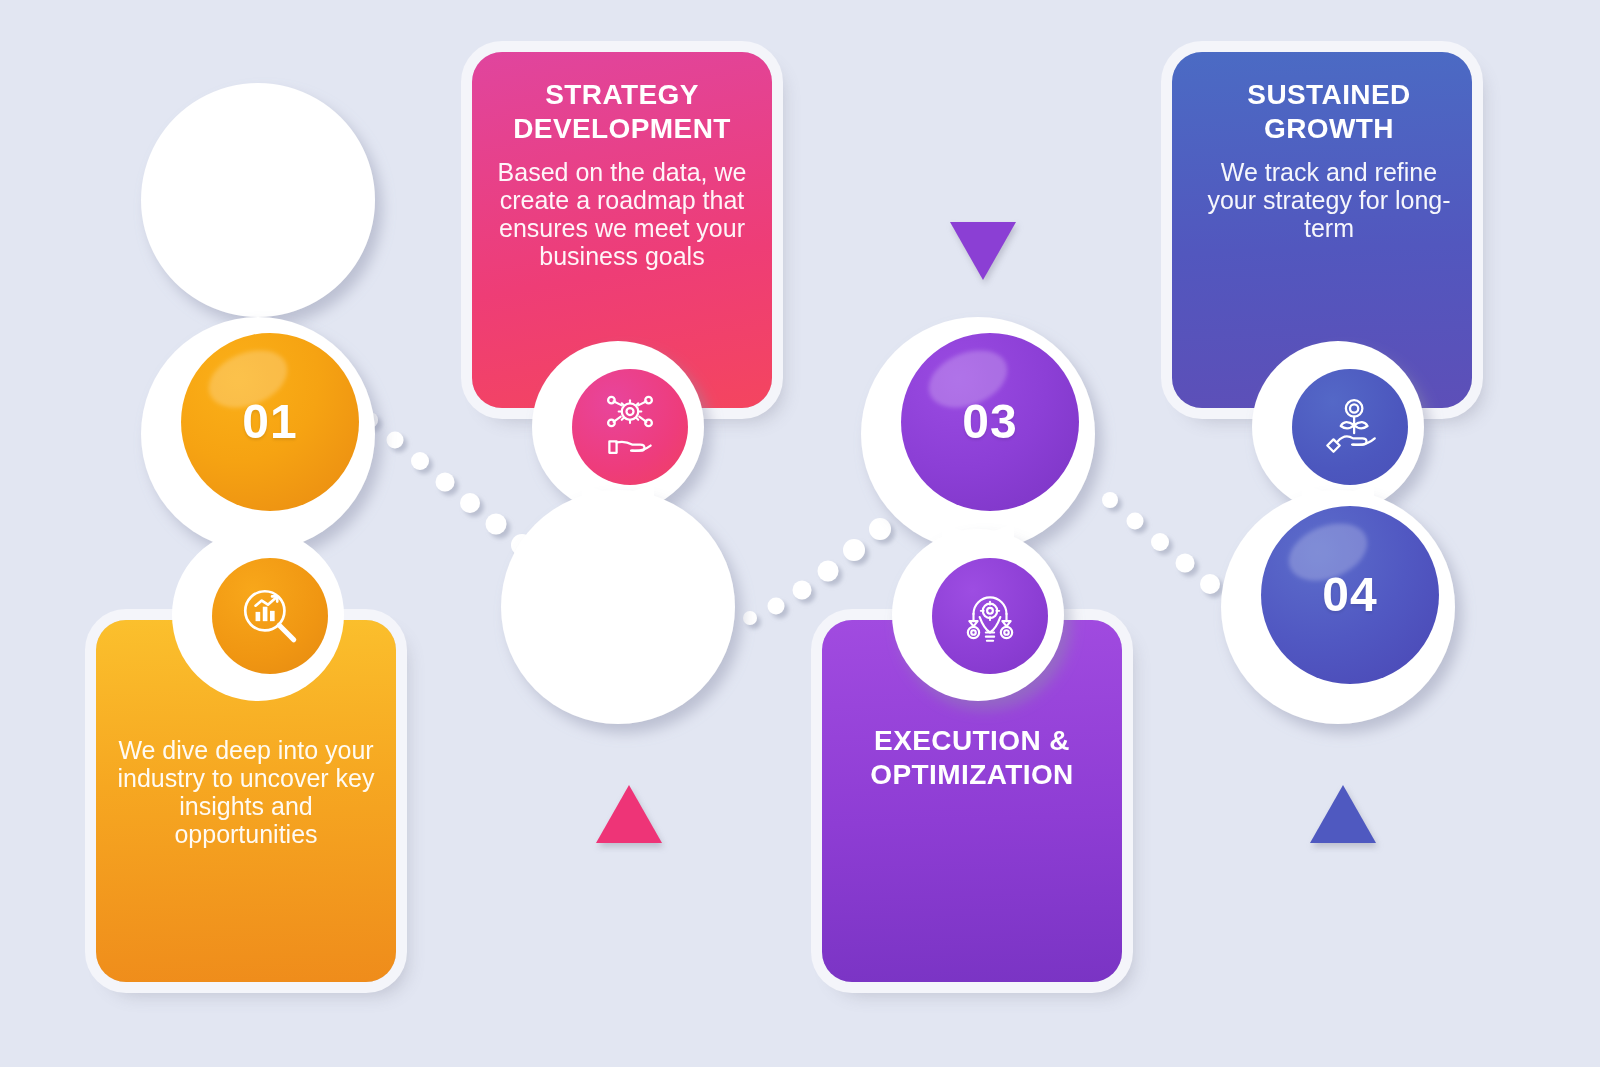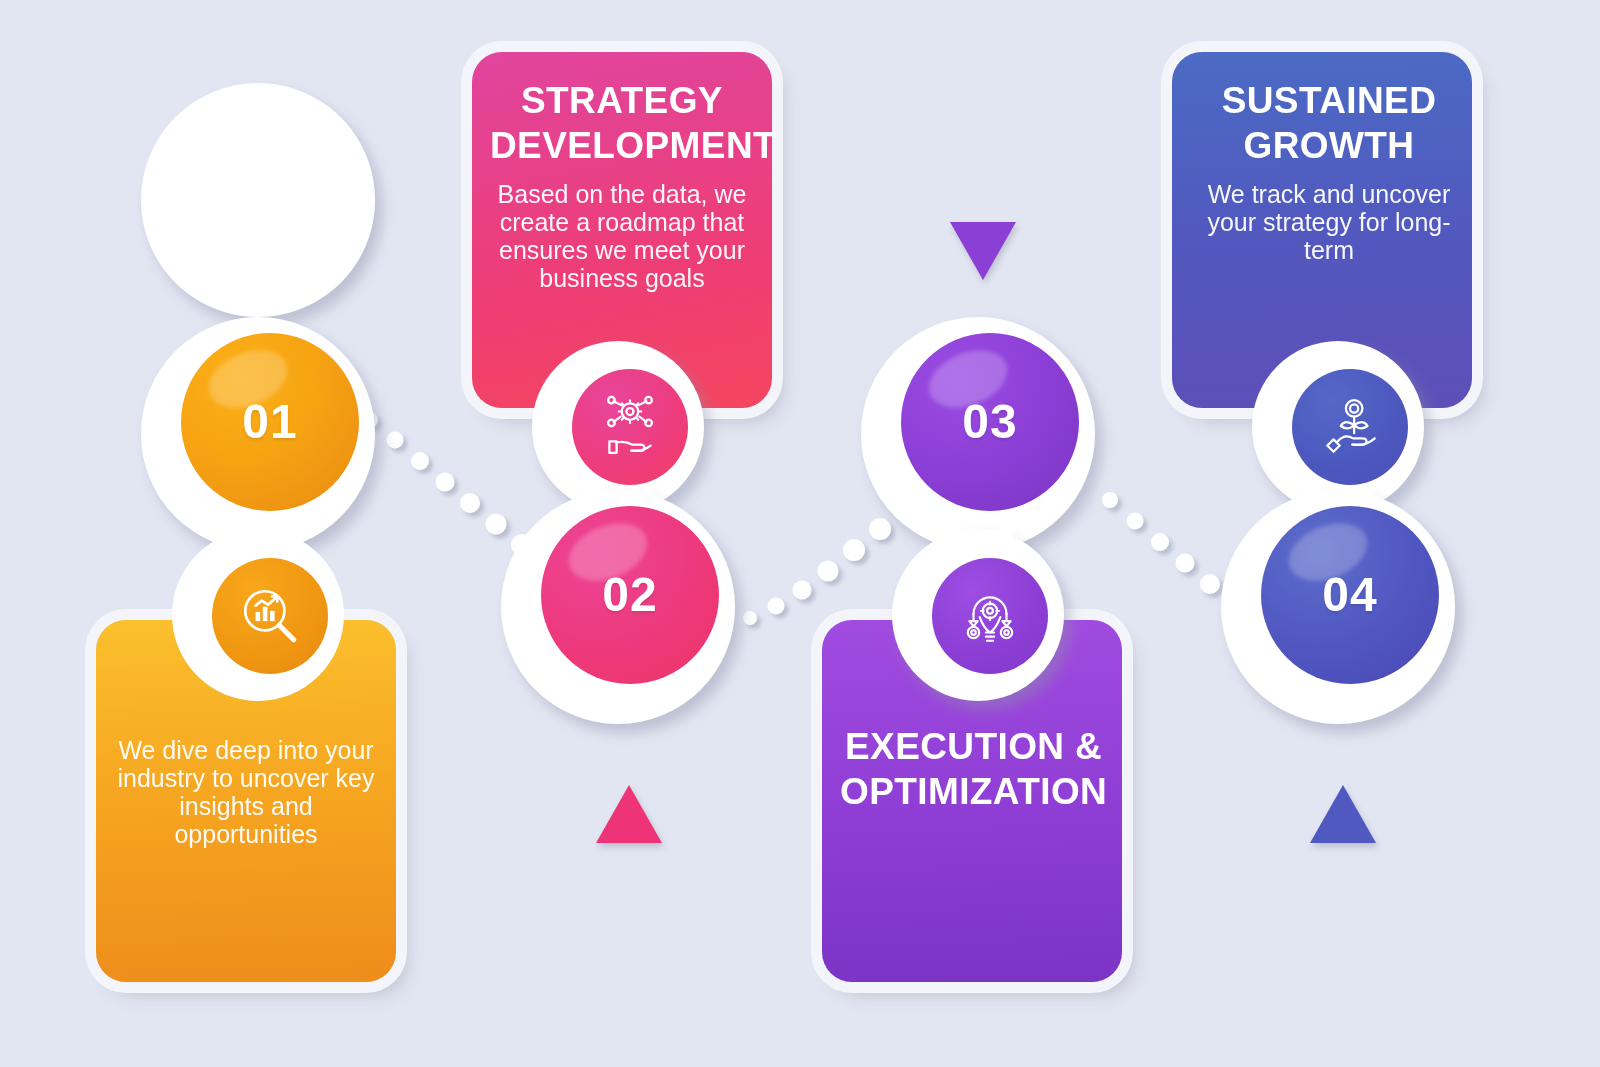--- a/index.html
+++ b/index.html
@@ -20,21 +20,21 @@
     position: absolute;
     width: 300px;
     border-radius: 30px;
     padding: 26px 18px 20px 18px;
     color: #ffffff;
     text-align: center;
     box-shadow: 0 0 0 11px #f4f5fa, 10px 12px 18px rgba(110,110,130,0.30);
     z-index: 6;
   }
   .card-title {
-    font-size: 37px;
+    font-size: 28px;
     font-weight: 700;
     line-height: 1.22;
     letter-spacing: .4px;
     text-transform: uppercase;
   }
   .card-desc {
     margin-top: 12px;
     font-size: 25px;
     font-weight: 400;
     line-height: 1.12;
@@ -177,21 +177,21 @@
     <div class="card-title">STRATEGY DEVELOPMENT</div>
     <div class="card-desc">Based on the data, we create a roadmap that ensures we meet your business goals</div>
   </div>
 
   <div class="card" id="card-3">
     <div class="card-title">EXECUTION &amp; OPTIMIZATION</div>
   </div>
 
   <div class="card" id="card-4">
     <div class="card-title">SUSTAINED GROWTH</div>
-    <div class="card-desc">We track and uncover your strategy for long-term</div>
+    <div class="card-desc">We track and refine your strategy for long-term</div>
   </div>
 
   <div class="pod" style="left:158px; top:310px; width:240px; height:380px;">
     <svg class="pod-bg" width="300" height="440" viewBox="0 0 300 440">
       <defs>
         <filter id="podsh1" x="-30%" y="-30%" width="170%" height="170%">
           <feDropShadow dx="7" dy="9" stdDeviation="7" flood-color="#8d93ab" flood-opacity="0.45"></feDropShadow>
         </filter>
       </defs>
       <path filter="url(#podsh1)" fill="#ffffff" d="
@@ -265,24 +265,20 @@
           <circle cx="50" cy="9" r="3.2"></circle>
           <circle cx="14" cy="31" r="3.2"></circle>
           <circle cx="50" cy="31" r="3.2"></circle>
         </g>
         <path d="M 12 46 l 0 11 l 7 0 l 0 -11 Z"></path>
         <path d="M 19 47 q 8 -2 15 2 l 8 0 q 4 0 4 3 q 0 3 -4 3 l -9 0"></path>
         <path d="M 34 55 q 10 1 18 -5"></path>
       </svg>
     </div>
 
-    <div class="big-circle c2-big" style="left:23px; top:146px;">
-      <div class="gloss"></div>
-      <span class="num">02</span>
-    </div>
   </div>
 
   <div class="pod" style="left:878px; top:310px; width:240px; height:380px;">
     <svg class="pod-bg" width="300" height="440" viewBox="0 0 300 440">
       <defs>
         <filter id="podsh3" x="-30%" y="-30%" width="170%" height="170%">
           <feDropShadow dx="7" dy="9" stdDeviation="7" flood-color="#8d93ab" flood-opacity="0.45"></feDropShadow>
         </filter>
       </defs>
       <circle cx="128" cy="152" r="117" fill="#ffffff" filter="url(#podsh3)"></circle>

